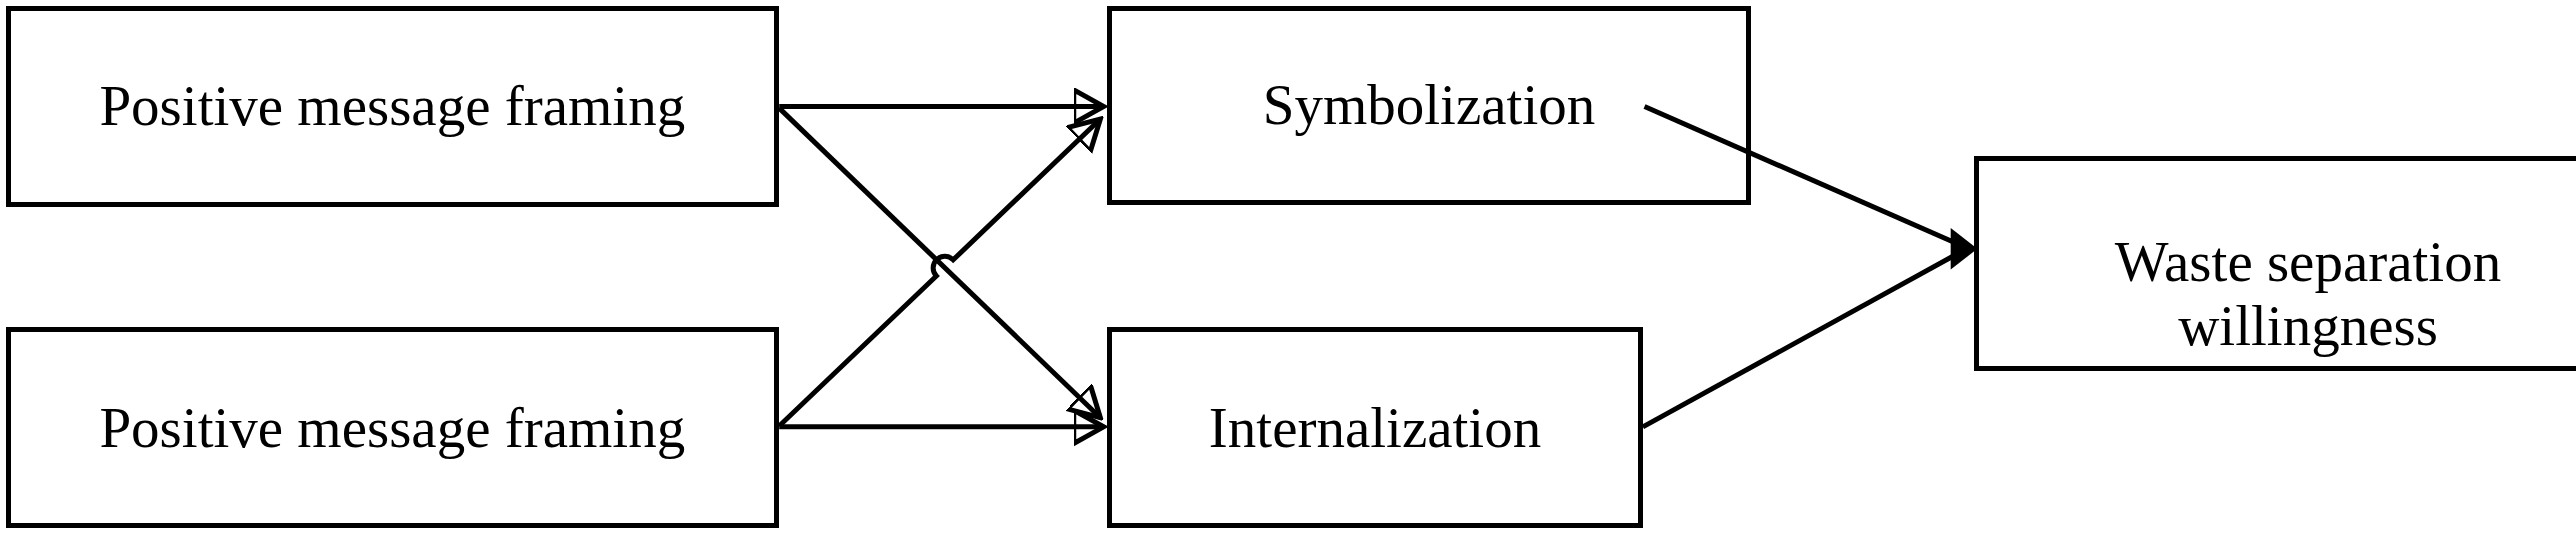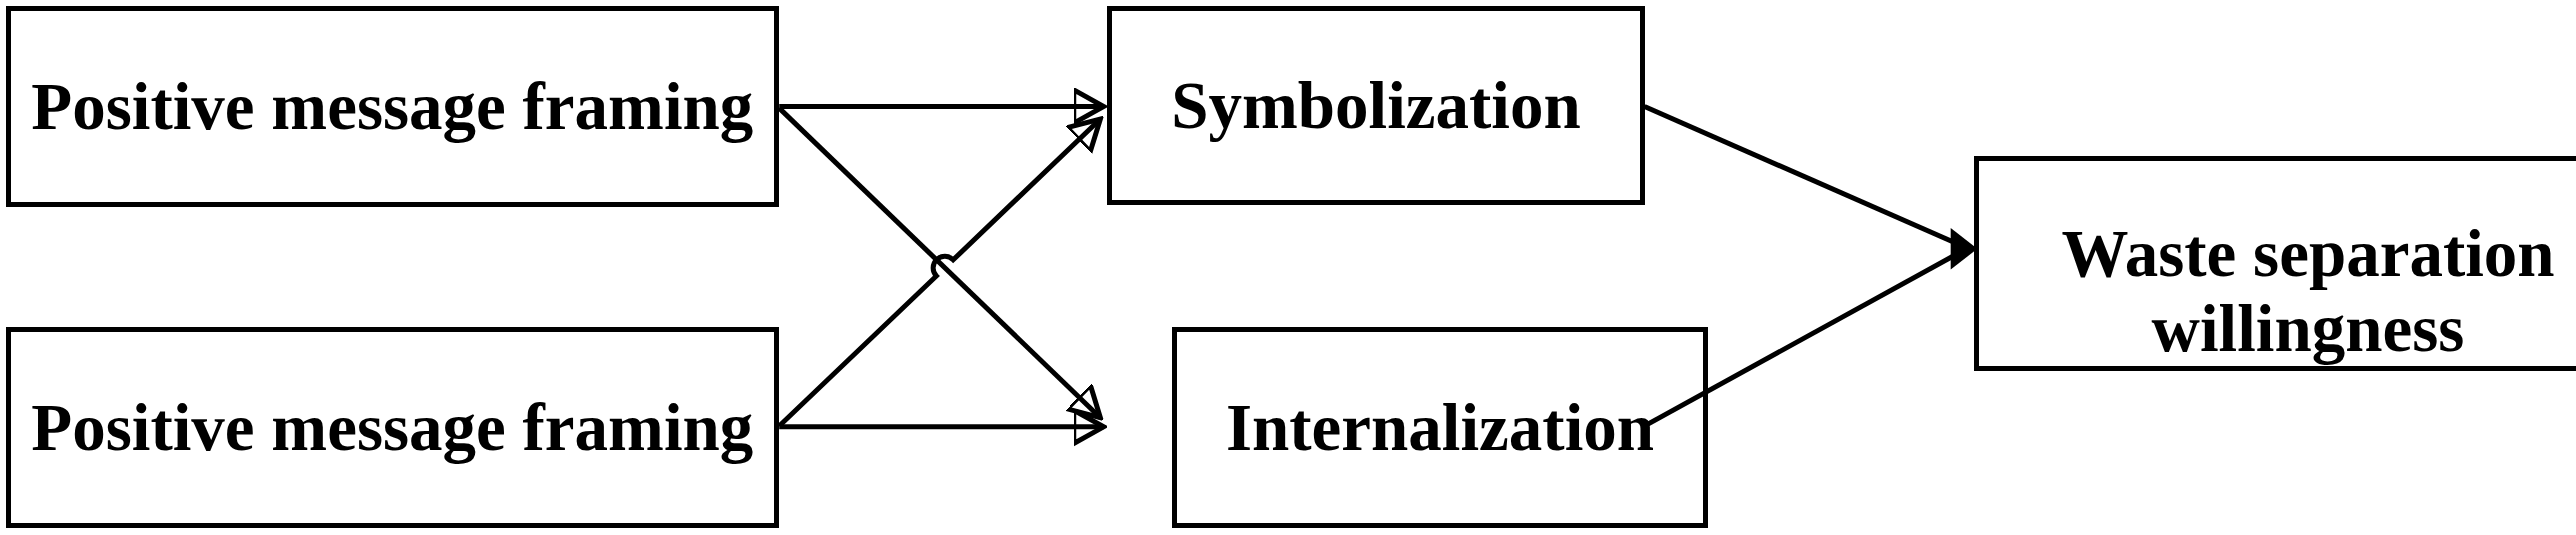--- a/index.html
+++ b/index.html
@@ -18,29 +18,28 @@
   }
   .node {
     position: absolute;
     box-sizing: border-box;
     border: 5.8px solid #000000;
     background: #ffffff;
     display: flex;
     align-items: center;
     justify-content: center;
     text-align: center;
-    font-size: 67px;
+    font-size: 57px;
     line-height: 1.12;
-    padding: 0 10px;
-    font-weight: bold;
+    padding: 8px 10px;
   }
   #node-positive        { left: 5.8px;    top: 5.8px;   width: 773px; height: 201px; }
   #node-negative        { left: 5.8px;    top: 327px; width: 773px; height: 201px; }
-  #node-symbolization   { left: 1107px; top: 5.8px;   width: 538px; height: 199px; }
-  #node-internalization { left: 1172px; top: 327px; width: 536px; height: 201px; }
+  #node-symbolization   { left: 1107px; top: 5.8px;   width: 644px; height: 199px; }
+  #node-internalization { left: 1107px; top: 327px; width: 536px; height: 201px; }
   #node-waste           { left: 1974px; top: 156px; width: 668px; height: 215px; align-items: flex-end; }
   svg.edges {
     position: absolute;
     left: 0;
     top: 0;
     width: 2576px;
     height: 535px;
     pointer-events: none;
   }
   svg.edges path, svg.edges line {

